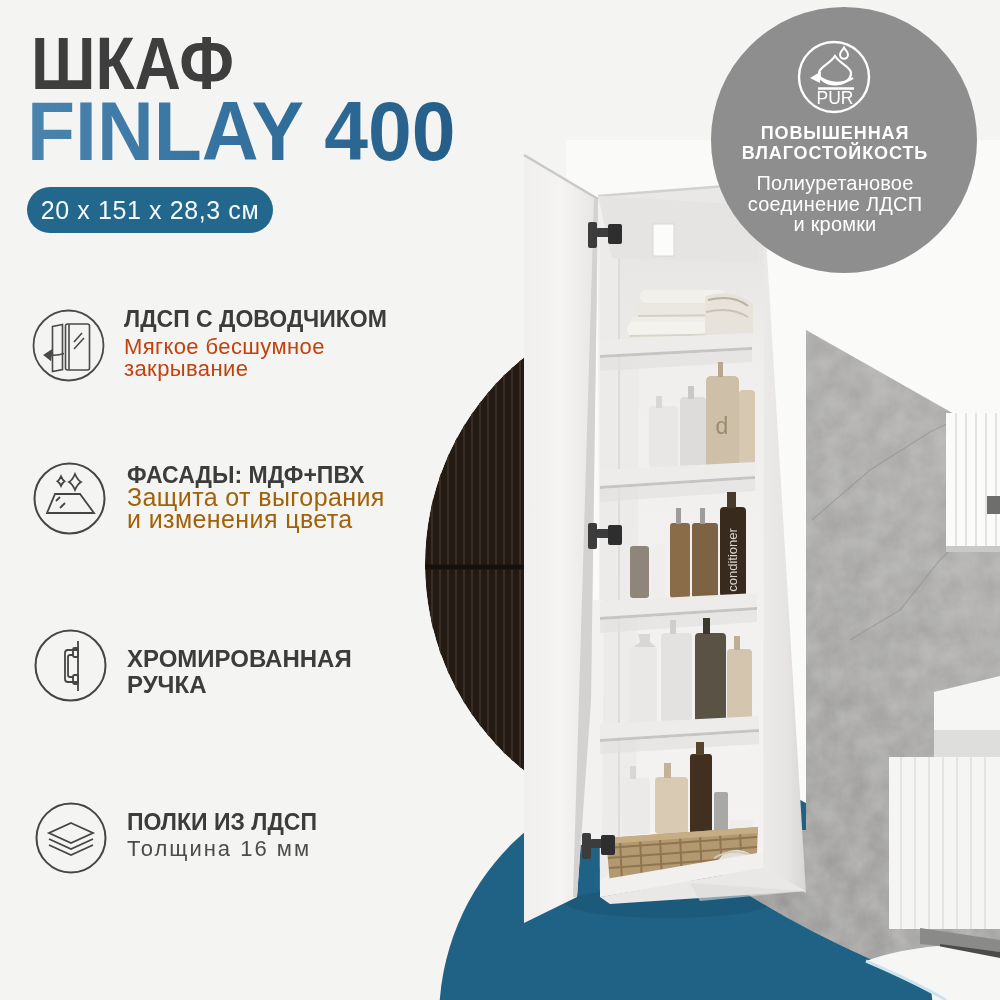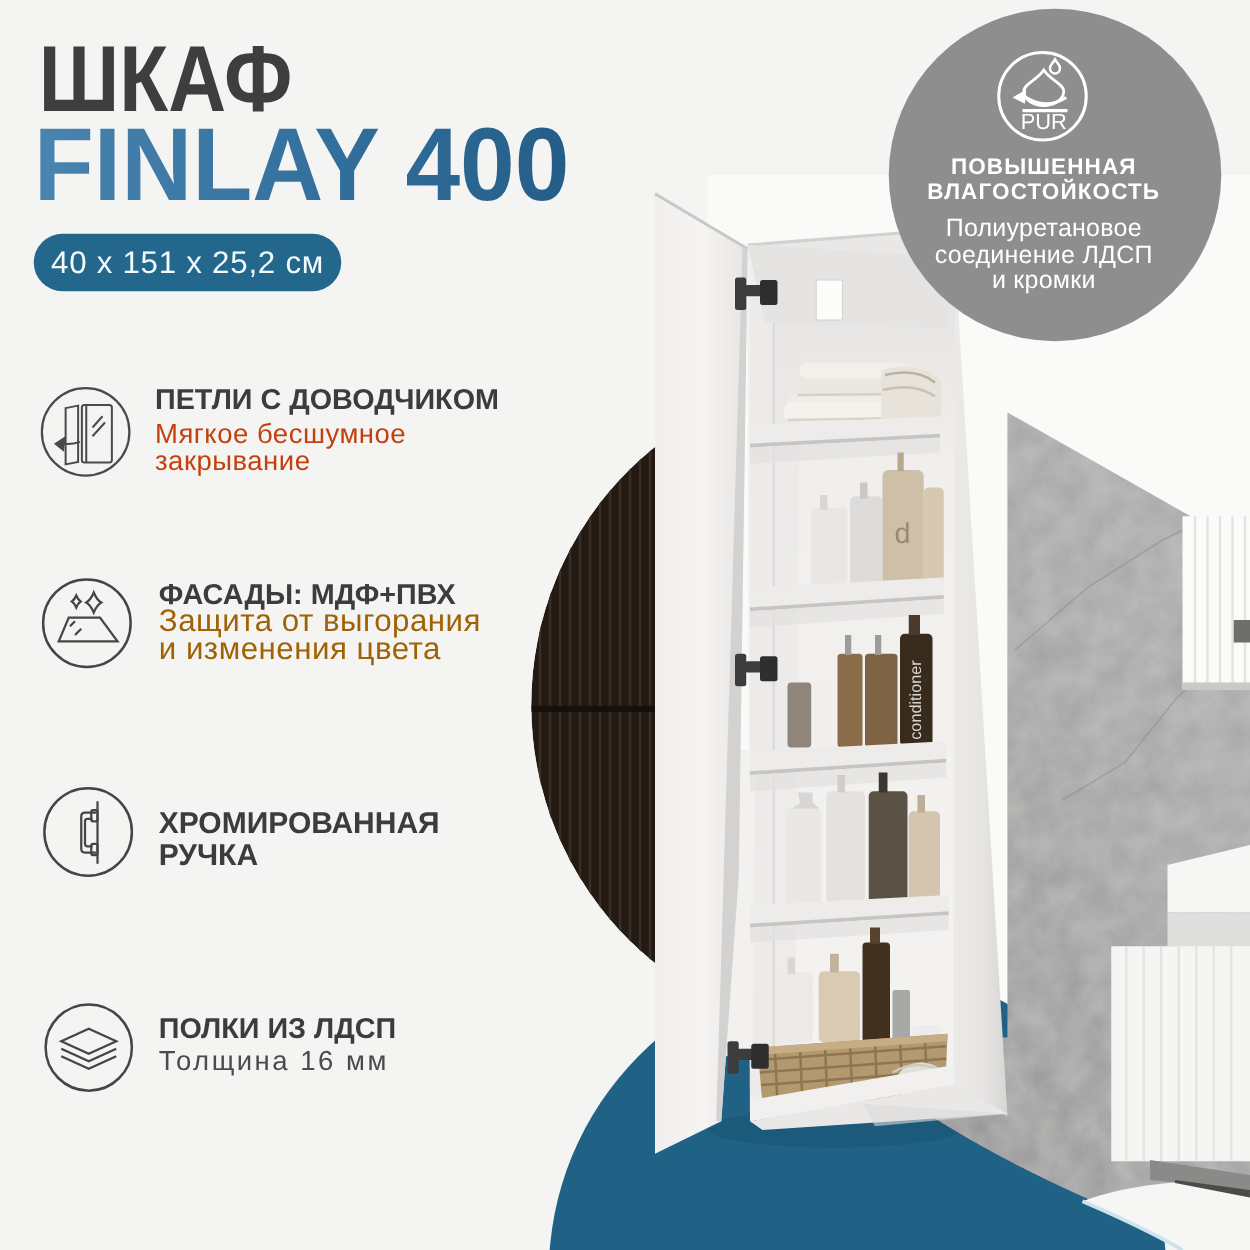--- a/index.html
+++ b/index.html
@@ -278,36 +278,36 @@
 </svg>
 
 <div class="abs" style="left:702px;top:123px;width:266px;text-align:center;color:#fff;font-weight:bold;font-size:18px;line-height:20px;letter-spacing:0.9px;">ПОВЫШЕННАЯ<br>ВЛАГОСТОЙКОСТЬ</div>
 
 <div class="abs" style="left:702px;top:173px;width:266px;text-align:center;color:#fff;font-size:20px;line-height:20.5px;letter-spacing:0.2px;">Полиуретановое<br>соединение ЛДСП<br>и кромки</div>
 
 <div class="abs" style="left:31px;top:26px;font-size:75px;line-height:75px;font-weight:bold;color:#3e3e3e;transform:scaleX(0.855);transform-origin:0 0;">ШКАФ</div>
 
 <div class="abs" style="left:27px;top:90px;font-size:83px;line-height:83px;font-weight:bold;transform:scaleX(0.948);transform-origin:0 0;background:linear-gradient(90deg,#4a84af 0%,#3673a0 45%,#245e88 100%);-webkit-background-clip:text;background-clip:text;color:transparent;">FINLAY 400</div>
 
-<div class="abs" style="left:27px;top:187px;width:246px;height:46px;border-radius:23px;background:#24678c;color:#f4fbfe;font-size:25px;letter-spacing:0.6px;text-align:center;line-height:46px;">40 x 151 x 25,2 см</div>
+<div class="abs" style="left:27px;top:187px;width:246px;height:46px;border-radius:23px;background:#24678c;color:#f4fbfe;font-size:25px;letter-spacing:0.6px;text-align:center;line-height:46px;">20 x 151 x 28,3 см</div>
 
 <svg class="abs" style="left:31px;top:308px;" width="75" height="75" viewBox="0 0 75 75">
   <circle cx="37.5" cy="37.5" r="35" fill="none" stroke="#4a4a4a" stroke-width="1.8"></circle>
   <g fill="none" stroke="#4a4a4a" stroke-width="1.6">
     <rect x="34.5" y="16" width="24" height="46" rx="2"></rect>
     <line x1="38" y1="16" x2="38" y2="62"></line>
     <line x1="43" y1="34" x2="51" y2="25"></line>
     <line x1="43" y1="41" x2="53" y2="30"></line>
     <polygon points="21.5,18.5 31.5,16.5 31.5,61.5 21.5,63.5"></polygon>
     <path d="M33,45.5 q-9,2.8 -14,1"></path>
     <polygon points="20.5,42.5 13.5,47 19.5,51.8" fill="#4a4a4a"></polygon>
   </g>
 </svg>
 
-<div class="abs" style="left:124px;top:306px;font-size:23px;font-weight:bold;color:#3c3c3c;">ПЕТЛИ С ДОВОДЧИКОМ</div>
+<div class="abs" style="left:124px;top:306px;font-size:23px;font-weight:bold;color:#3c3c3c;">ЛДСП С ДОВОДЧИКОМ</div>
 
 <div class="abs" style="left:124px;top:336px;font-size:22px;color:#c2410c;line-height:21.5px;letter-spacing:0.4px;">Мягкое бесшумное<br>закрывание</div>
 
 <svg class="abs" style="left:32px;top:461px;" width="75" height="75" viewBox="0 0 75 75">
   <circle cx="37.5" cy="37.5" r="35" fill="none" stroke="#454545" stroke-width="2"></circle>
   <g fill="none" stroke="#454545" stroke-width="1.8">
     <polygon points="23,33 48,33 62,52 15,52"></polygon>
     <line x1="24" y1="40" x2="28" y2="36"></line>
     <line x1="28" y1="47" x2="33" y2="42"></line>
     <path d="M43,29 q2.5,-6 6,-8 q-3.5,-2 -6,-8 q-2.5,6 -6,8 q3.5,2 6,8 Z"></path>

